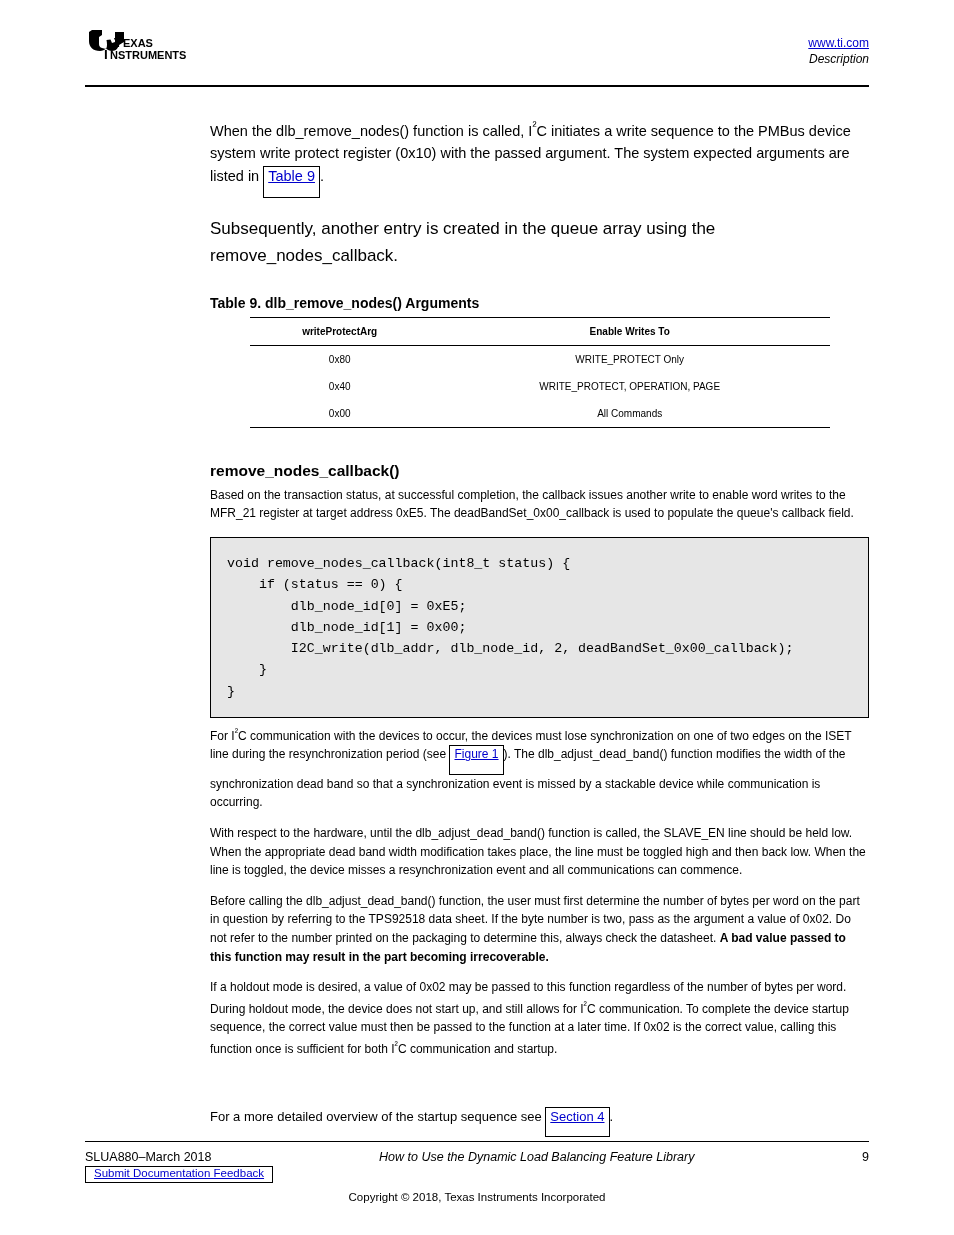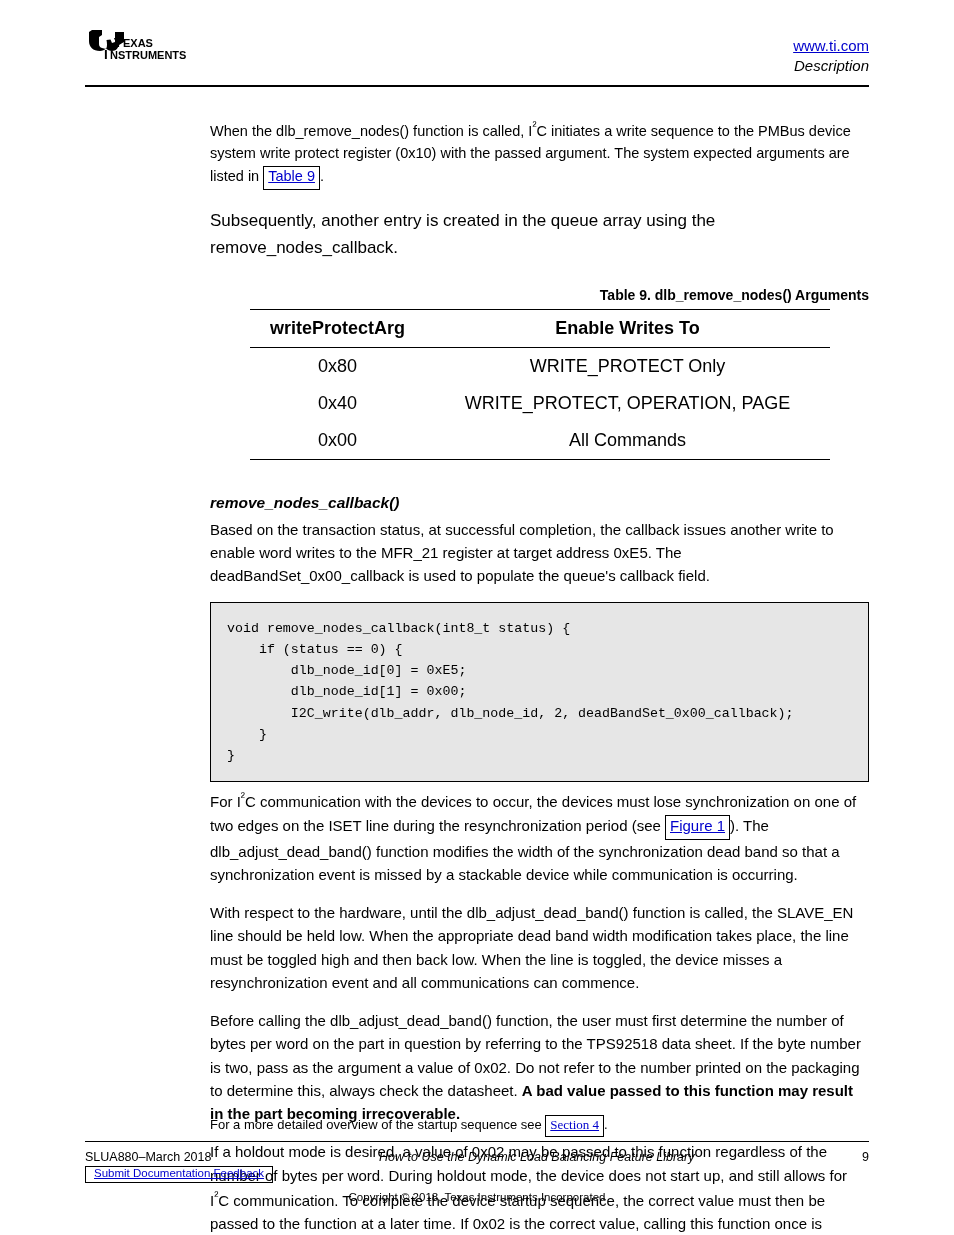--- a/index.html
+++ b/index.html
@@ -18,21 +18,21 @@
   }
   .header-row {
     display: flex;
     justify-content: space-between;
     align-items: flex-start;
   }
   .logo { width: 130px; }
   .logo svg { width: 100%; height: auto; }
   .hdr-right {
     text-align: right;
-    font-size: 15px;
+    font-size: 12px;
     line-height: 1.3;
     padding-top: 6px;
   }
   .hdr-link { color: #0000cc; text-decoration: underline; }
   .top-rule {
     border: none;
     border-top: 2.4px solid #000;
     margin: 6px 0 0 0;
   }
 
@@ -47,56 +47,55 @@
   }
   p.lead2 {
     font-size: 17px;
     line-height: 1.55;
     margin: 18px 0 0 0;
   }
   .inline-link { color: #0000cc; text-decoration: underline; }
   .box-outline {
     display: inline-block;
     border: 1px solid #000;
-    padding: 1px 4px 4px 4px;
+    padding: 1px 4px 12px 4px;
     line-height: 1.2;
   }
 
   .caption {
-    text-align: right;
+    text-align: left;
     font-weight: bold;
     font-size: 14px;
     margin: 26px 0 6px 0;
   }
 
   table.arg {
     width: 580px;
     margin: 0 auto;
     border-collapse: collapse;
-    font-size: 18px;
+    font-size: 10px;
   }
   table.arg th, table.arg td {
     text-align: center;
     padding: 8px 6px;
   }
   table.arg thead th {
     border-top: 1.6px solid #000;
     border-bottom: 1.6px solid #000;
     font-weight: bold;
   }
   table.arg tbody tr:last-child td { border-bottom: 1.6px solid #000; }
 
   h3.subh {
     font-size: 15.5px;
     font-weight: bold;
-    font-style: italic;
     margin: 34px 0 6px 0;
   }
   .prose {
-    font-size: 15px;
+    font-size: 12px;
     line-height: 1.55;
     margin-top: 6px;
   }
 
   .codebox {
     background: #e6e6e6;
     border: 1px solid #000;
     padding: 15px 16px;
     margin-top: 14px;
     font-family: "Courier New", monospace;
@@ -120,21 +119,21 @@
   }
   .footer {
     position: absolute;
     left: 85px; right: 85px;
     bottom: 32px;
   }
   .foot-top {
     font-size: 13px;
     margin-bottom: 4px;
   }
-  .foot-top .box-outline { border-width:1px;font-family:Liberation Serif, serif; }
+  .foot-top .box-outline { border-width:1px; }
   .foot-row {
     display: flex;
     justify-content: space-between;
     font-size: 12.5px;
     margin-top: 8px;
   }
   .foot-mid { text-align: center; flex: 1; font-style: italic; }
   .foot-left, .foot-right { flex: 0 0 auto; }
   .foot-sub {
     font-size: 11.5px;

